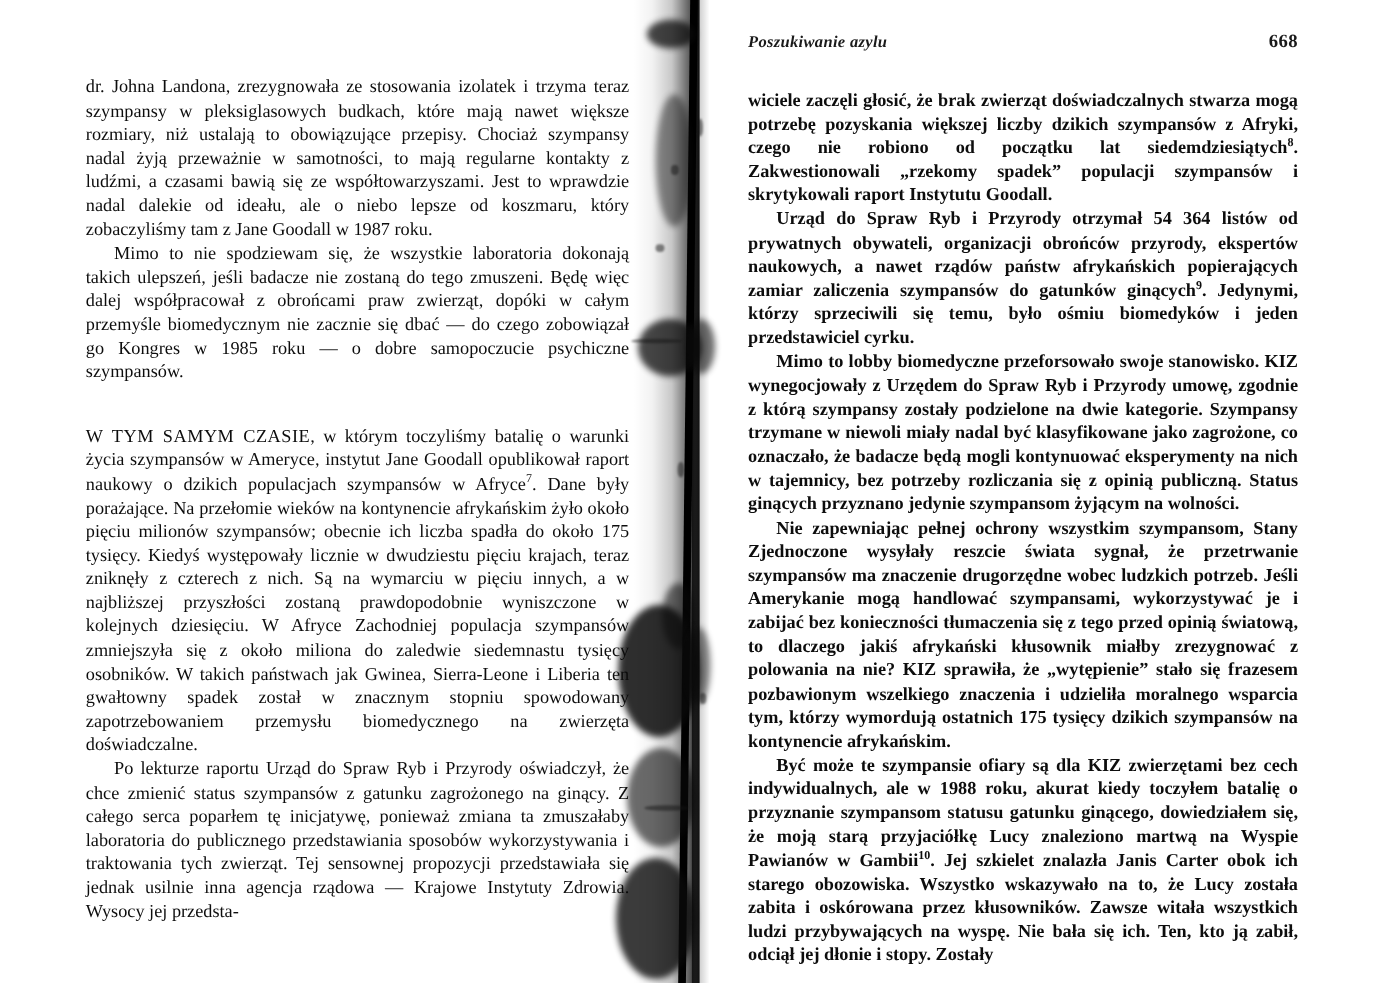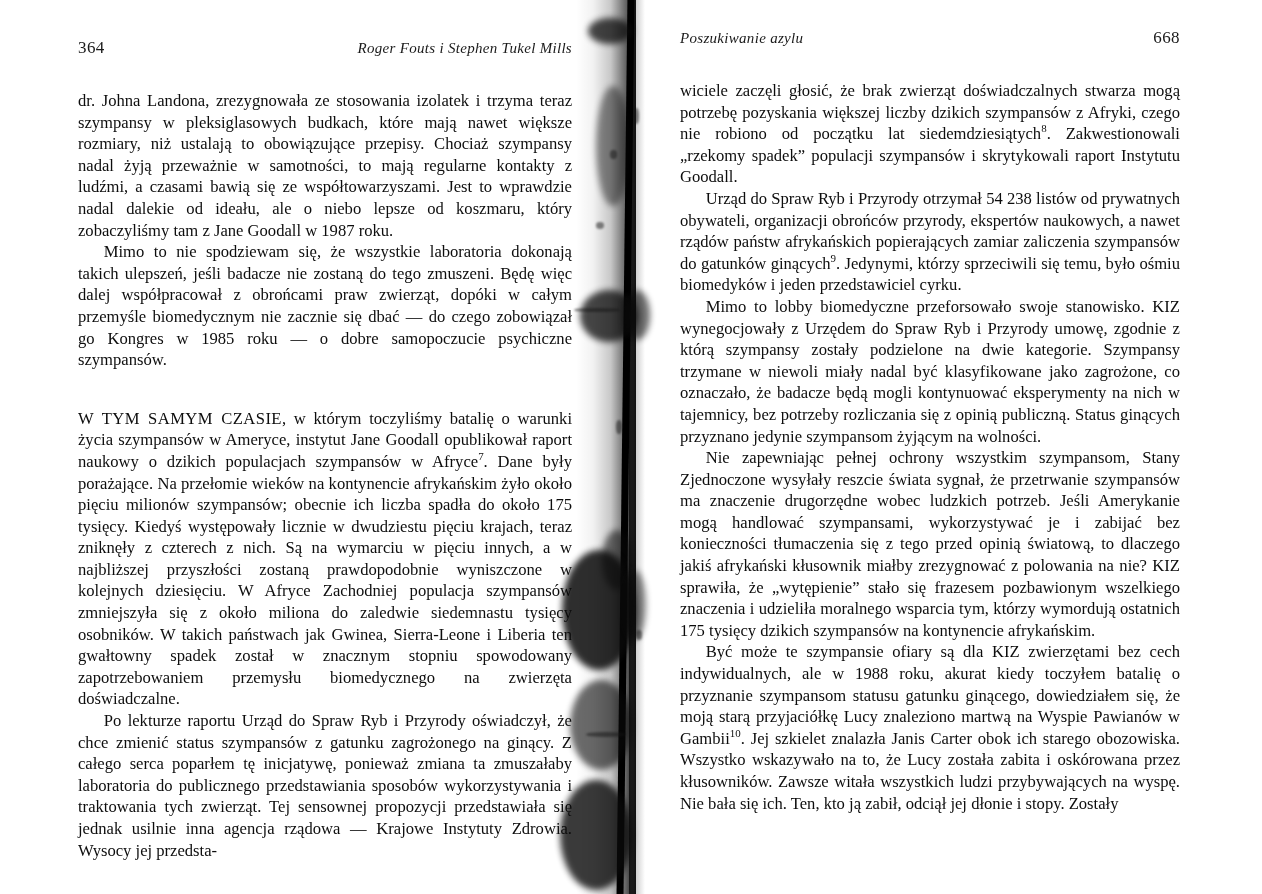--- a/index.html
+++ b/index.html
@@ -24,21 +24,21 @@
   
   .page {
     position: absolute;
     top: 0;
     height: 894px;
   }
   .page-left  { left: 0;    width: 620px; }
   .page-right { left: 642px; width: 620px; }
 
   .textblock-left  { position: absolute; left: 78px; top: 38px; width: 494px; }
-  .textblock-right { position: absolute; left: 38px; top: 28px; width: 500px; }
+  .textblock-right { position: absolute; left: 38px; top: 28px; width: 500px; font-weight: bold; }
 
   
   .runhead {
     display: flex;
     align-items: baseline;
     height: 22px;
     font-size: 16.5px;
   }
   .runhead.left  { justify-content: flex-start; }
   .runhead.right { justify-content: flex-start; }
@@ -141,24 +141,20 @@
   }
 </style>
 </head>
 <body>
 
 <div id="scan">
 
   <div class="page page-left">
     <div class="textblock-left">
 
-      <div class="runhead left">
-        <span class="folio">364</span>
-        <span class="runtitle">Roger Fouts i Stephen Tukel Mills</span>
-      </div>
 
       <div class="body">
 
         <p class="noindent">dr. Johna Landona, zrezygnowała ze stosowania izolatek i trzyma teraz szympansy w pleksiglasowych budkach, które mają nawet większe rozmiary, niż ustalają to obowiązujące przepisy. Chociaż szympansy nadal żyją przeważnie w samotności, to mają regularne kontakty z ludźmi, a czasami bawią się ze współtowarzyszami. Jest to wprawdzie nadal dalekie od ideału, ale o niebo lepsze od koszmaru, który zobaczyliśmy tam z Jane Goodall w 1987 roku.</p>
 
         <p>Mimo to nie spodziewam się, że wszystkie laboratoria dokonają takich ulepszeń, jeśli badacze nie zostaną do tego zmuszeni. Będę więc dalej współpracował z obrońcami praw zwierząt, dopóki w całym przemyśle biomedycznym nie zacznie się dbać — do czego zobowiązał go Kongres w 1985 roku — o dobre samopoczucie psychiczne szympansów.</p>
 
         <p class="sectionstart"><span class="smallcaps">W TYM SAMYM CZASIE</span><span>, w którym toczyliśmy batalię o warunki życia szympansów w Ameryce, instytut Jane Goodall opublikował raport naukowy o dzikich populacjach szympansów w Afryce</span><sup>7</sup><span>. Dane były porażające. Na przełomie wieków na kontynencie afrykańskim żyło około pięciu milionów szympansów; obecnie ich liczba spadła do około 175 tysięcy. Kiedyś występowały licznie w dwudziestu pięciu krajach, teraz zniknęły z czterech z nich. Są na wymarciu w pięciu innych, a w najbliższej przyszłości zostaną prawdopodobnie wyniszczone w kolejnych dziesięciu. W Afryce Zachodniej populacja szympansów zmniejszyła się z około miliona do zaledwie siedemnastu tysięcy osobników. W takich państwach jak Gwinea, Sierra-Leone i Liberia ten gwałtowny spadek został w znacznym stopniu spowodowany zapotrzebowaniem przemysłu biomedycznego na zwierzęta doświadczalne.</span></p>
 
         <p>Po lekturze raportu Urząd do Spraw Ryb i Przyrody oświadczył, że chce zmienić status szympansów z gatunku zagrożonego na ginący. Z całego serca poparłem tę inicjatywę, ponieważ zmiana ta zmuszałaby laboratoria do publicznego przedstawiania sposobów wykorzystywania i traktowania tych zwierząt. Tej sensownej propozycji przedstawiała się jednak usilnie inna agencja rządowa — Krajowe Instytuty Zdrowia. Wysocy jej przedsta-</p>
@@ -172,21 +168,21 @@
 
       <div class="runhead right">
         <span class="runtitle">Poszukiwanie azylu</span>
         <span class="folio">668</span>
       </div>
 
       <div class="body">
 
         <p class="noindent"><span>wiciele zaczęli głosić, że brak zwierząt doświadczalnych stwarza mogą potrzebę pozyskania większej liczby dzikich szympansów z Afryki, czego nie robiono od początku lat siedemdziesiątych</span><sup>8</sup><span>. Zakwestionowali „rzekomy spadek” populacji szympansów i skrytykowali raport Instytutu Goodall.</span></p>
 
-        <p><span>Urząd do Spraw Ryb i Przyrody otrzymał 54 238 listów od prywatnych obywateli, organizacji obrońców przyrody, ekspertów naukowych, a nawet rządów państw afrykańskich popierających zamiar zaliczenia szympansów do gatunków ginących</span><sup>9</sup><span>. Jedynymi, którzy sprzeciwili się temu, było ośmiu biomedyków i jeden przedstawiciel cyrku.</span></p>
+        <p><span>Urząd do Spraw Ryb i Przyrody otrzymał 54 364 listów od prywatnych obywateli, organizacji obrońców przyrody, ekspertów naukowych, a nawet rządów państw afrykańskich popierających zamiar zaliczenia szympansów do gatunków ginących</span><sup>9</sup><span>. Jedynymi, którzy sprzeciwili się temu, było ośmiu biomedyków i jeden przedstawiciel cyrku.</span></p>
 
         <p>Mimo to lobby biomedyczne przeforsowało swoje stanowisko. KIZ wynegocjowały z Urzędem do Spraw Ryb i Przyrody umowę, zgodnie z którą szympansy zostały podzielone na dwie kategorie. Szympansy trzymane w niewoli miały nadal być klasyfikowane jako zagrożone, co oznaczało, że badacze będą mogli kontynuować eksperymenty na nich w tajemnicy, bez potrzeby rozliczania się z opinią publiczną. Status ginących przyznano jedynie szympansom żyjącym na wolności.</p>
 
         <p>Nie zapewniając pełnej ochrony wszystkim szympansom, Stany Zjednoczone wysyłały reszcie świata sygnał, że przetrwanie szympansów ma znaczenie drugorzędne wobec ludzkich potrzeb. Jeśli Amerykanie mogą handlować szympansami, wykorzystywać je i zabijać bez konieczności tłumaczenia się z tego przed opinią światową, to dlaczego jakiś afrykański kłusownik miałby zrezygnować z polowania na nie? KIZ sprawiła, że „wytępienie” stało się frazesem pozbawionym wszelkiego znaczenia i udzieliła moralnego wsparcia tym, którzy wymordują ostatnich 175 tysięcy dzikich szympansów na kontynencie afrykańskim.</p>
 
         <p><span>Być może te szympansie ofiary są dla KIZ zwierzętami bez cech indywidualnych, ale w 1988 roku, akurat kiedy toczyłem batalię o przyznanie szympansom statusu gatunku ginącego, dowiedziałem się, że moją starą przyjaciółkę Lucy znaleziono martwą na Wyspie Pawianów w Gambii</span><sup>10</sup><span>. Jej szkielet znalazła Janis Carter obok ich starego obozowiska. Wszystko wskazywało na to, że Lucy została zabita i oskórowana przez kłusowników. Zawsze witała wszystkich ludzi przybywających na wyspę. Nie bała się ich. Ten, kto ją zabił, odciął jej dłonie i stopy. Zostały</span></p>
 
       </div>
     </div>
   </div>

